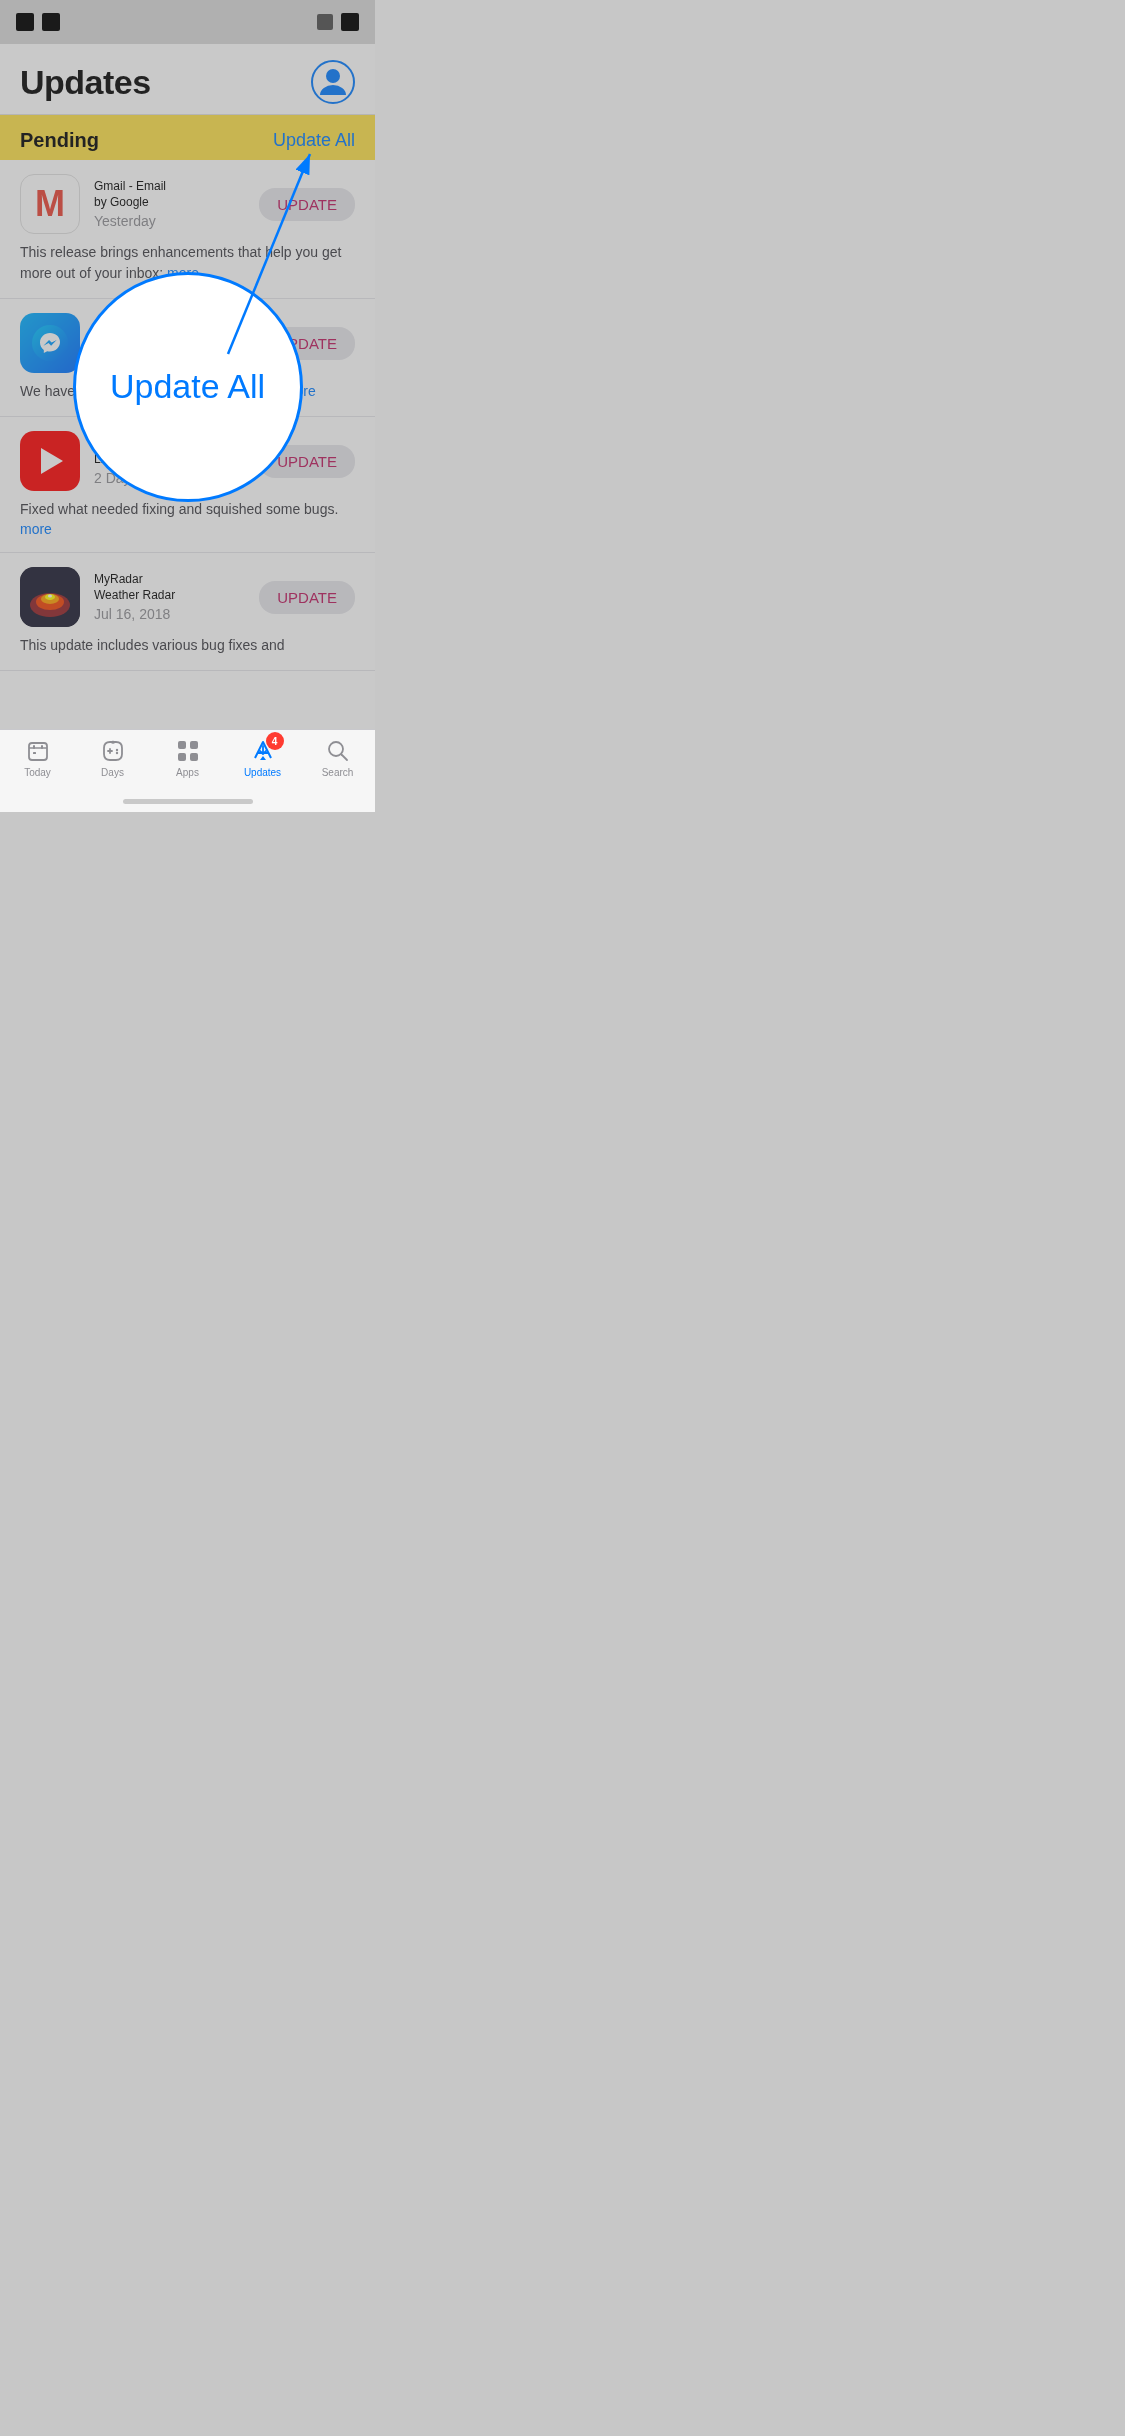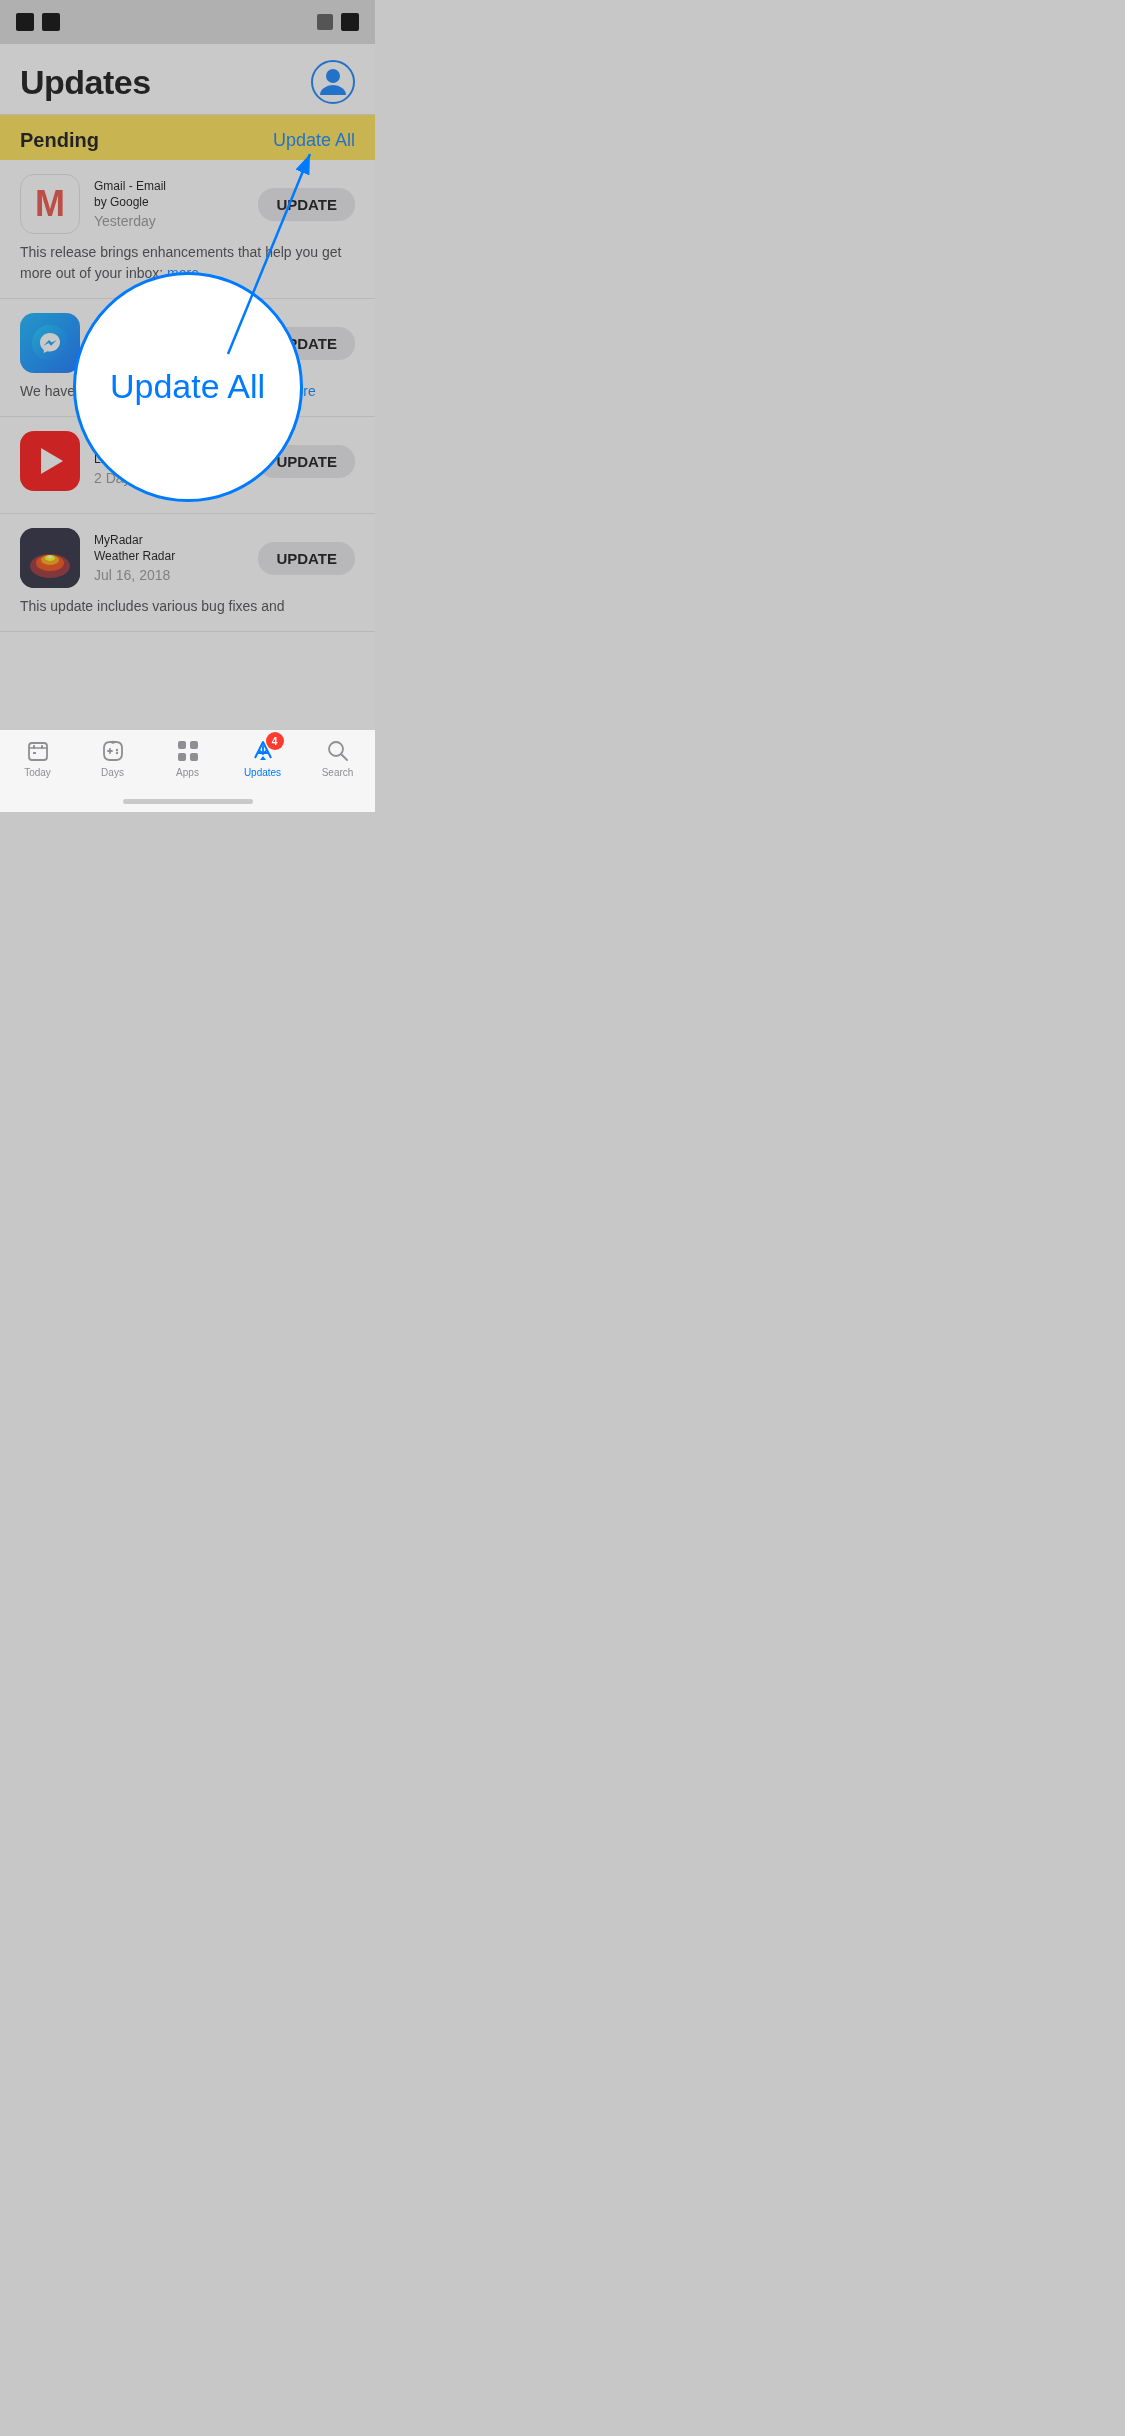--- a/index.html
+++ b/index.html
@@ -147,23 +147,23 @@
       color: #000;
       line-height: 1.3;
     }
     .app-date {
       font-size: 14px;
       color: #8e8e93;
       margin-top: 2px;
     }
     .update-btn {
       background: #e5e5ea;
-      color: #000000;
+      color: #be185d;
       font-size: 15px;
-      font-weight: 700;
+      font-weight: 400;
       padding: 8px 18px;
       border-radius: 16px;
       cursor: pointer;
       border: none;
       flex-shrink: 0;
     }
     .app-description {
       font-size: 14px;
       color: #3c3c43;
       line-height: 1.5;
@@ -415,20 +415,23 @@
       <div class="app-row">
         <div class="app-icon youtube-icon">
           <div class="yt-play"></div>
         </div>
         <div class="app-info">
           <div class="app-name">Yo...<br>Liste...</div>
           <div class="app-date">2 Days Ago</div>
         </div>
         <button class="update-btn">UPDATE</button>
       </div>
+      <div class="desc-row">
+        <span class="app-description">Fixed what needed fixing and squished some bugs. </span><span class="more-link">more</span>
+      </div>
     </div>
 
     <div class="app-item">
       <div class="app-row">
         <div class="app-icon myradar-icon">
           <svg width="60" height="60" viewBox="0 0 60 60">
             <rect width="60" height="60" rx="14" fill="#1a1a2e"></rect>
             <ellipse cx="30" cy="38" rx="20" ry="12" fill="#b22222" opacity="0.8"></ellipse>
             <ellipse cx="30" cy="35" rx="14" ry="8" fill="#ff4500" opacity="0.9"></ellipse>
             <ellipse cx="30" cy="32" rx="9" ry="5" fill="#ffa500" opacity="0.95"></ellipse>

